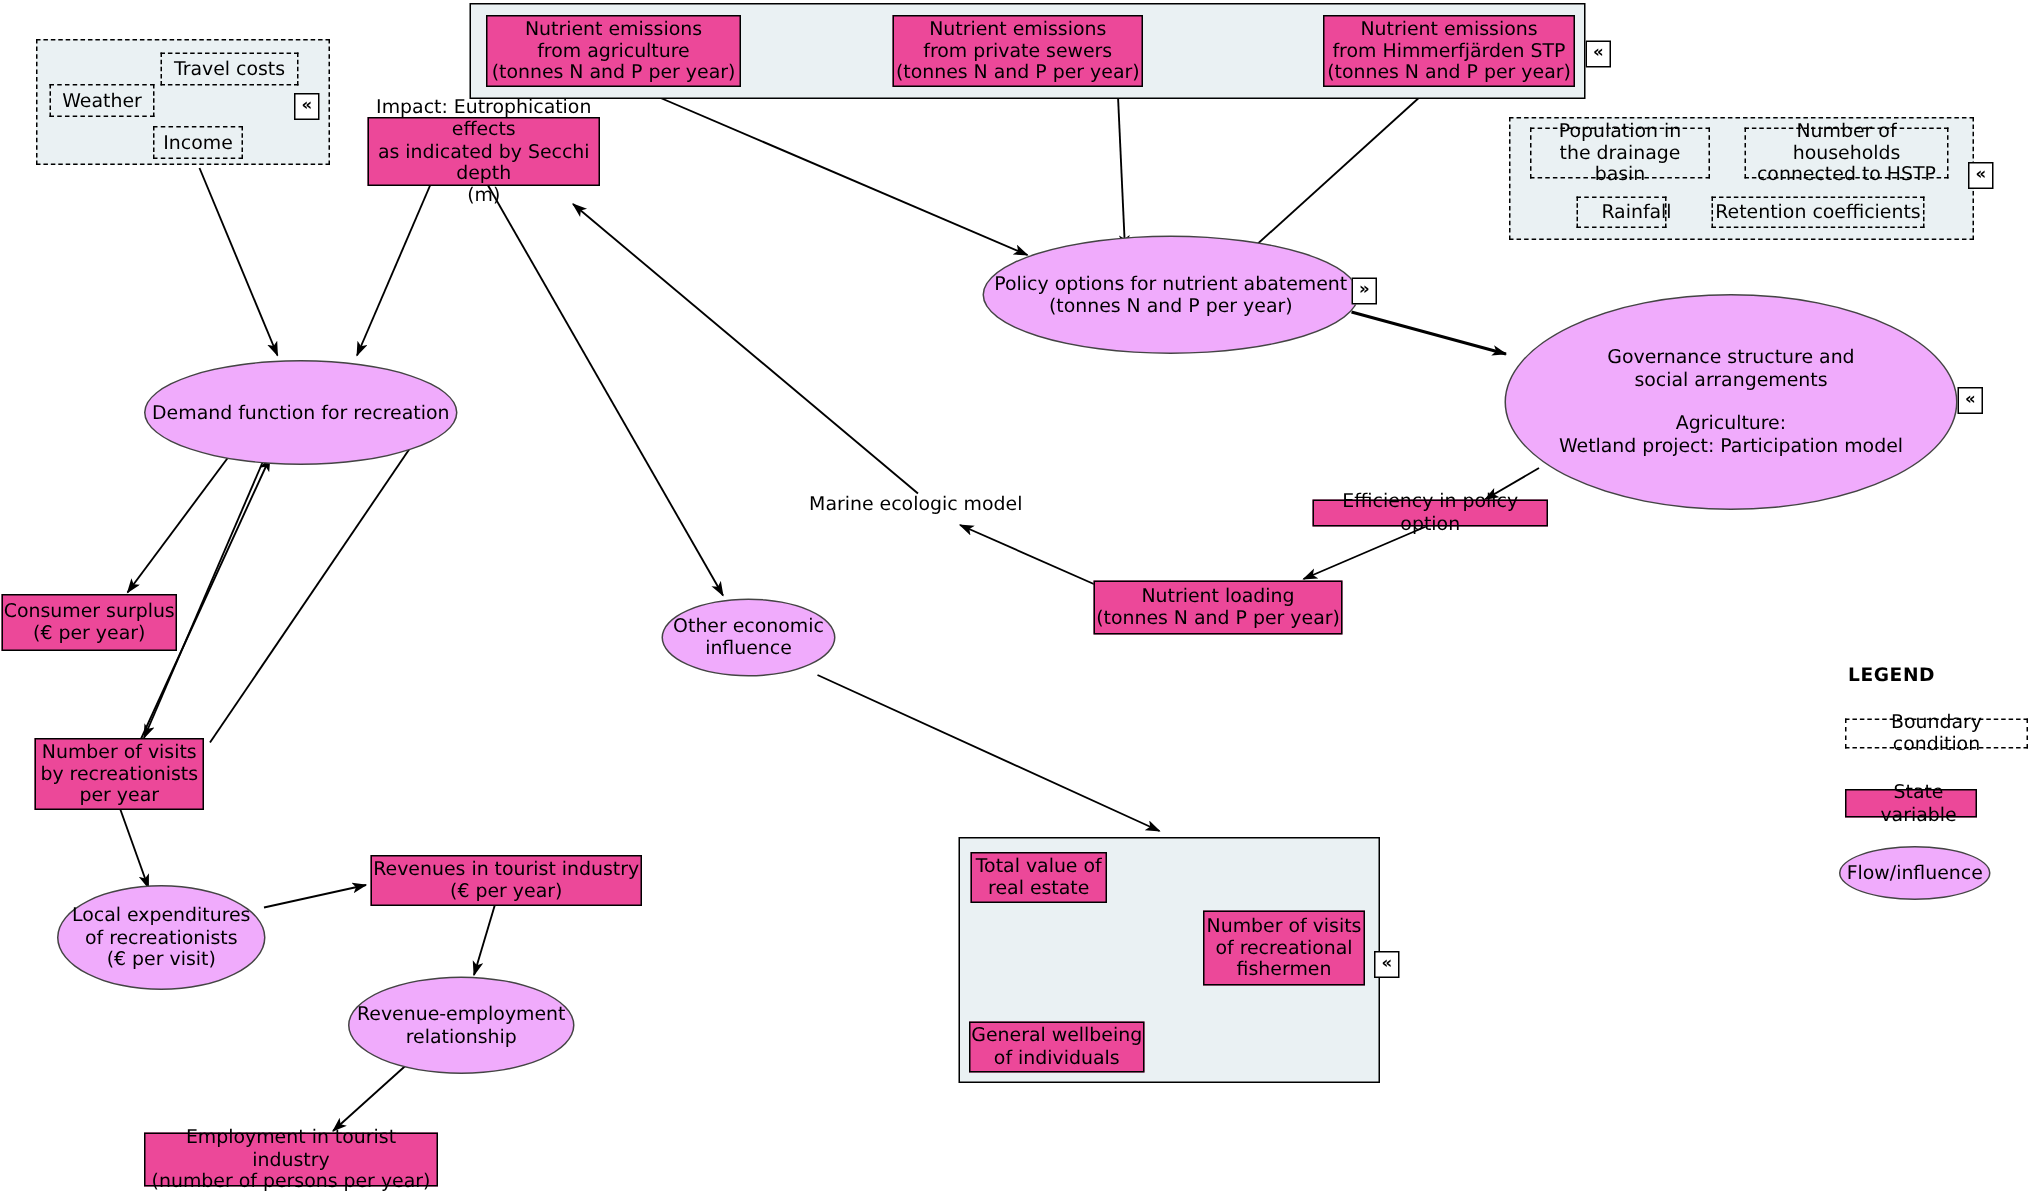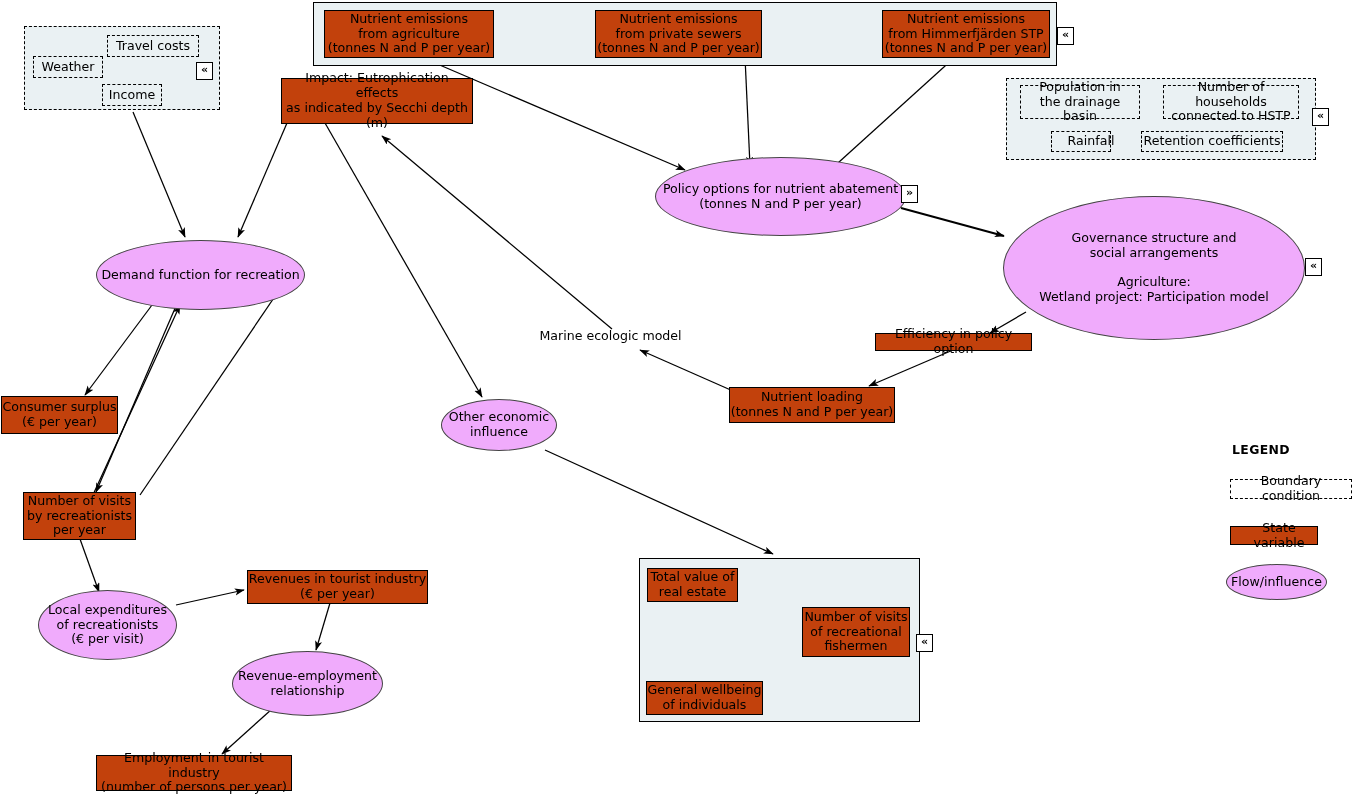--- a/index.html
+++ b/index.html
@@ -3,21 +3,21 @@
 <meta charset="utf-8">
 <style>
   html,body{margin:0;padding:0;background:#ffffff;}
   body{width:1356px;height:794px;position:relative;overflow:hidden;
        font-family:"DejaVu Sans","Liberation Sans",sans-serif;color:#000;}
   #canvas{position:absolute;left:0;top:0;width:1356px;height:794px;}
   svg.edges{position:absolute;left:0;top:0;width:1356px;height:794px;pointer-events:none;}
 
   .node{position:absolute;box-sizing:border-box;display:flex;align-items:center;
         justify-content:center;text-align:center;line-height:1.18;}
-  .box{background:#c2410c;border:1.4px solid #000;font-size:12.6px;}
+  .box{background:#ec4899;border:1.4px solid #000;font-size:12.6px;}
   .dashinner{background:transparent;border:1.4px dashed #000;font-size:12.6px;}
   .ellipse{background:#f0abfc;border:1.3px solid #444;border-radius:50%;font-size:12.6px;}
   .plain{background:transparent;border:none;font-size:12.6px;}
   .container-box{background:#eaf1f3;border:1.4px solid #000;}
   .container-plain{background:#eaf1f3;border:1.6px dashed #000;}
 
   .marker{position:absolute;width:15px;height:16px;border:1.2px solid #000;
           background:#fff;font-size:11px;line-height:14px;text-align:center;
           font-family:"DejaVu Sans","Liberation Sans",sans-serif;font-weight:bold;}
 
@@ -97,21 +97,21 @@
 
   <div class="node container-plain" style="left:1006px;top:78px;width:310px;height:82px;"></div>
   <div class="node dashinner" style="left:1020px;top:85px;width:120px;height:34px;white-space:pre-line;">Population in
 the drainage basin</div>
   <div class="node dashinner" style="left:1163px;top:85px;width:136px;height:34px;white-space:pre-line;">Number of households
 connected to HSTP</div>
   <div class="node dashinner" style="left:1051px;top:131px;width:60px;height:21px;padding-left:20px;">Rainfall</div>
   <div class="node dashinner" style="left:1141px;top:131px;width:142px;height:21px;">Retention coefficients</div>
   <div class="marker" style="left:1312px;top:108px;">«</div>
 
-  <div class="node box" style="left:245px;top:78px;width:192px;height:46px;white-space:pre-line;margin-left:36px;">Impact: Eutrophication effects
+  <div class="node box" style="left:245px;top:78px;width:155px;height:46px;white-space:pre-line;">Impact: Eutrophication effects
 as indicated by Secchi depth
 (m)</div>
 
   <div class="node ellipse" style="left:96px;top:240px;width:209px;height:70px;">Demand function for recreation</div>
 
   <div class="node box" style="left:1px;top:396px;width:117px;height:38px;white-space:pre-line;">Consumer surplus
 (€ per year)</div>
 
   <div class="node box" style="left:23px;top:492px;width:113px;height:48px;white-space:pre-line;">Number of visits
 by recreationists

